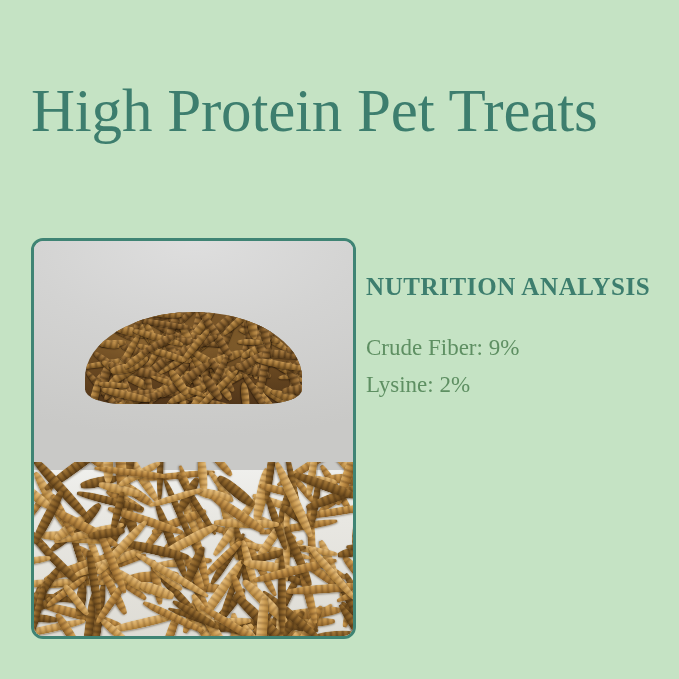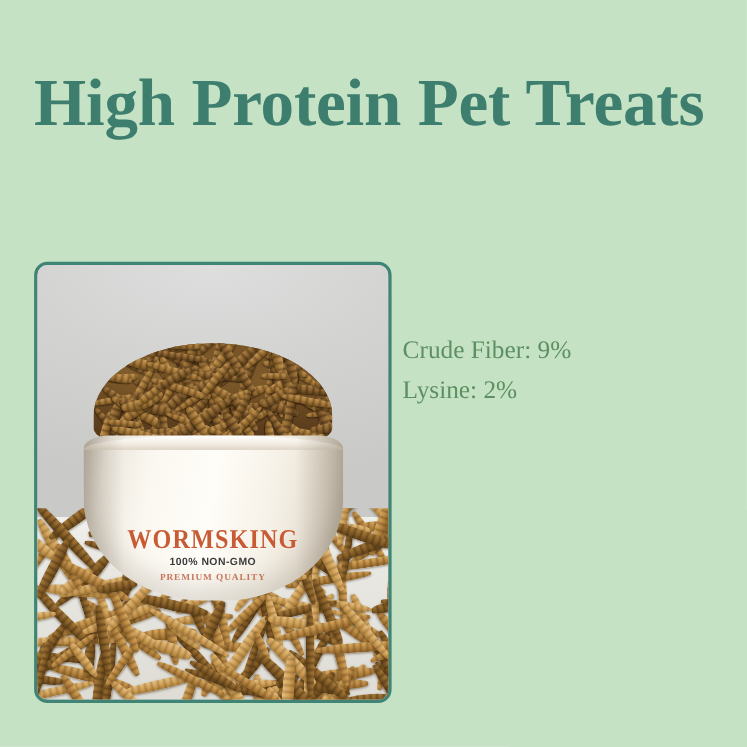--- a/index.html
+++ b/index.html
@@ -16,25 +16,25 @@
     position: relative;
     width: 679px;
     height: 679px;
     background: #c5e3c4;
   }
 
   
   #title {
     position: absolute;
     left: 31px;
-    top: 62px;
+    top: 78px;
     width: 640px;
     color: #3d7e6e;
     font-family: "Liberation Serif", serif;
-    font-weight: bold;
+    font-weight: normal;
     font-size: 61px;
     line-height: 66px;
     letter-spacing: -0.2px;
     white-space: nowrap;
   }
 
   
   #photo-frame {
     position: absolute;
     left: 31px;
@@ -587,35 +587,26 @@
             <div class="hw" style="width: 28.9463px; height: 9.4786px; left: 51.9441%; top: 77.4353%; transform: rotate(56.0708deg);"></div>
             <div class="hw lt" style="width: 27.3636px; height: 8.22538px; left: 24.5478%; top: 22.331%; transform: rotate(69.3682deg);"></div>
             <div class="hw lt" style="width: 29.7806px; height: 8.77483px; left: 36.3704%; top: 71.6092%; transform: rotate(55.466deg);"></div>
             <div class="hw lt" style="width: 48.6255px; height: 7.20513px; left: 78.3891%; top: 53.3012%; transform: rotate(10.8835deg);"></div>
             <div class="hw" style="width: 52.5331px; height: 9.04486px; left: 69.4618%; top: 6.18745%; transform: rotate(76.5455deg);"></div>
             <div class="hw" style="width: 31.2741px; height: 7.2525px; left: 18.8255%; top: -0.216946%; transform: rotate(-64.2893deg);"></div>
             <div class="hw lt" style="width: 26.5097px; height: 9.12351px; left: 71.1318%; top: 9.59119%; transform: rotate(80.1386deg);"></div>
             <div class="hw lt" style="width: 51.8832px; height: 6.96218px; left: 21.7241%; top: 24.1275%; transform: rotate(15.8031deg);"></div>
             <div class="hw" style="width: 39.4355px; height: 7.43531px; left: 25.5856%; top: 30.2356%; transform: rotate(-28.1097deg);"></div>
           </div>
-        <div class="bowl">
-          <div class="bowl-rim"></div>
-          <div class="bowl-shadow-l"></div>
-          <div class="bowl-shadow-r"></div>
-          <div class="brand">
-            <span class="brand-name">WORMSKING</span>
-            <span class="brand-sub1">100% NON-GMO</span>
-            <span class="brand-sub2">PREMIUM QUALITY</span>
-          </div>
-        </div>
       </div>
 
     </div>
   </div>
 
   <div id="nutrition">
+    <div id="nutrition-heading">NUTRITION ANALYSIS</div>
     <ul id="nutrition-list">
         <li>Crude Fiber: 9%</li>
         <li>Lysine: 2%</li>
       </ul>
   </div>
 
 </div>
 
 </body></html>

